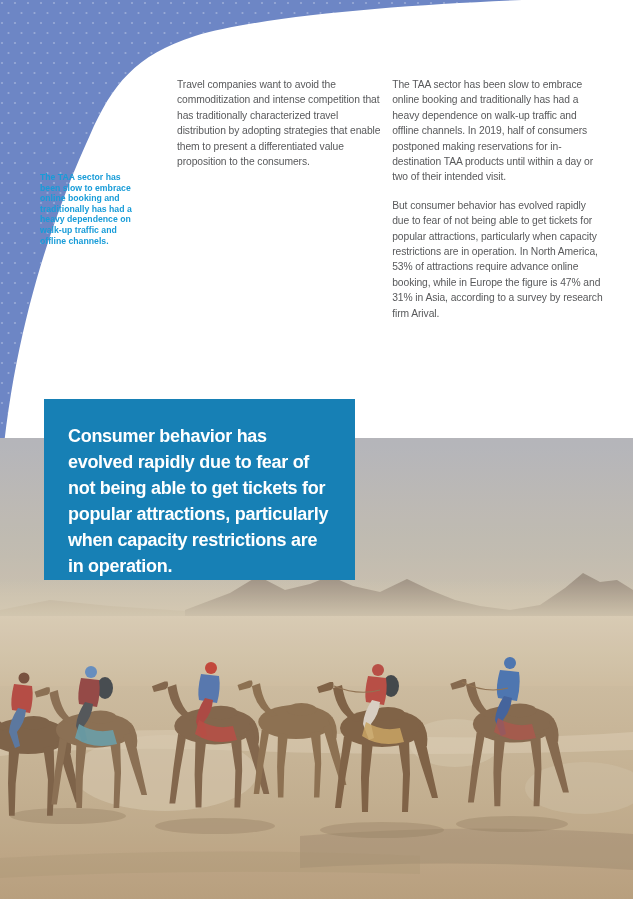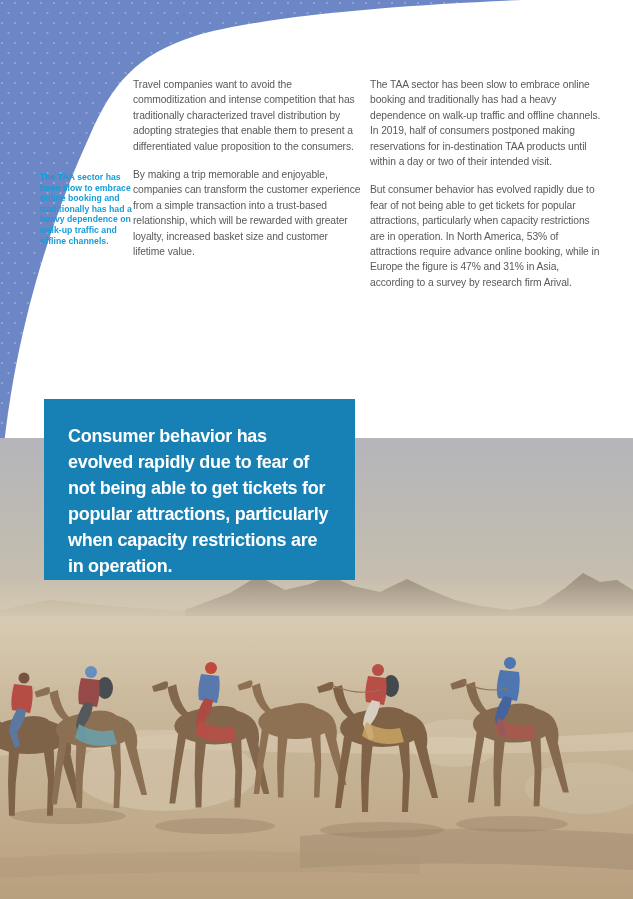--- a/index.html
+++ b/index.html
@@ -11,21 +11,21 @@
   
   .corner-decor{position:absolute;top:0;left:0;width:525px;height:494px;pointer-events:none;}
   
   .margin-note{
     position:absolute;left:40px;top:172px;width:96px;
     font-size:8.7px;line-height:10.6px;font-weight:700;color:#189cd8;
   }
   
   .columns{position:absolute;left:133px;top:77px;width:470px;display:flex;}
   .col{color:#58595b;font-size:10.3px;line-height:15.4px;letter-spacing:-0.08px;}
-  .col.left{width:229px;margin-right:8px;}
+  .col.left{width:229px;margin-right:8px;margin-left:44px;}
   .col.right{width:233px;}
   .col p{margin:0 0 13px 0;}
   
   .pullquote{
     position:absolute;left:44px;top:399px;width:311px;height:181px;
     background:#1780b5;box-sizing:border-box;
     padding:24px 22px 0 24px;z-index:3;
   }
   .pullquote p{
     margin:0;color:#ffffff;font-weight:700;
@@ -51,21 +51,20 @@
     <path d="M0,0 L522,0 C400,5 262,16 195,36 C135,55 112,85 90,135 C58,205 10,330 0,492 Z" fill="url(#dots)"></path>
   </svg>
 
   <aside class="margin-note">
     <span>The TAA sector has been slow to embrace online booking and traditionally has had a heavy dependence on walk-up traffic and offline channels.</span>
   </aside>
 
   <main class="columns">
     <div class="col left">
       <p>Travel companies want to avoid the commoditization and intense competition that has traditionally characterized travel distribution by adopting strategies that enable them to present a differentiated value proposition to the consumers.</p>
-      <p>By making a trip memorable and enjoyable, companies can transform the customer experience from a simple transaction into a trust-based relationship, which will be rewarded with greater loyalty, increased basket size and customer lifetime value.</p>
     </div>
     <div class="col right">
       <p>The TAA sector has been slow to embrace online booking and traditionally has had a heavy dependence on walk-up traffic and offline channels.  In 2019, half of consumers postponed making reservations for in-destination TAA products until within a day or two of their intended visit.</p>
       <p>But consumer behavior has evolved rapidly due to fear of not being able to get tickets for popular attractions, particularly when capacity restrictions are in operation. In North America, 53% of attractions require advance online booking, while in Europe the figure is 47% and 31%  in Asia,  according to a survey by research firm Arival.</p>
     </div>
   </main>
 
   <div class="photo">
     <svg viewBox="0 0 633 461" width="633" height="461" preserveAspectRatio="none" aria-hidden="true">
       <defs>

